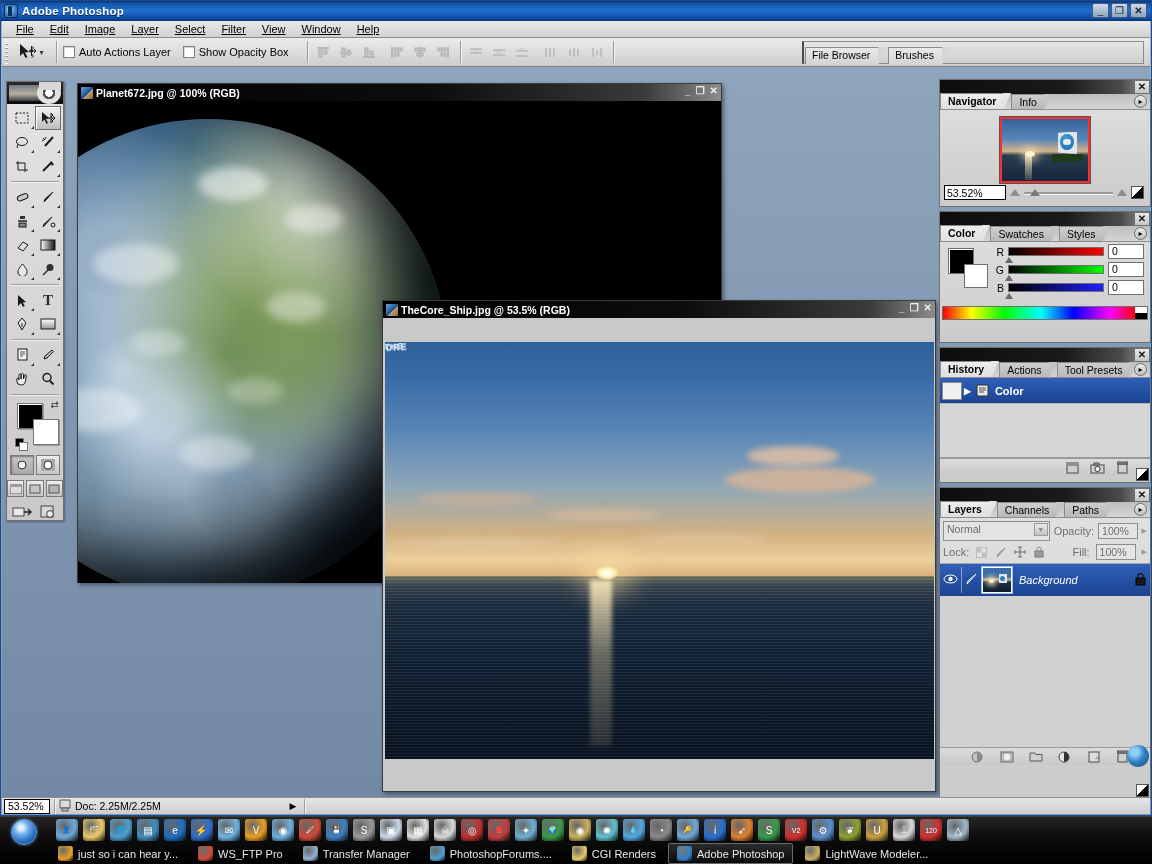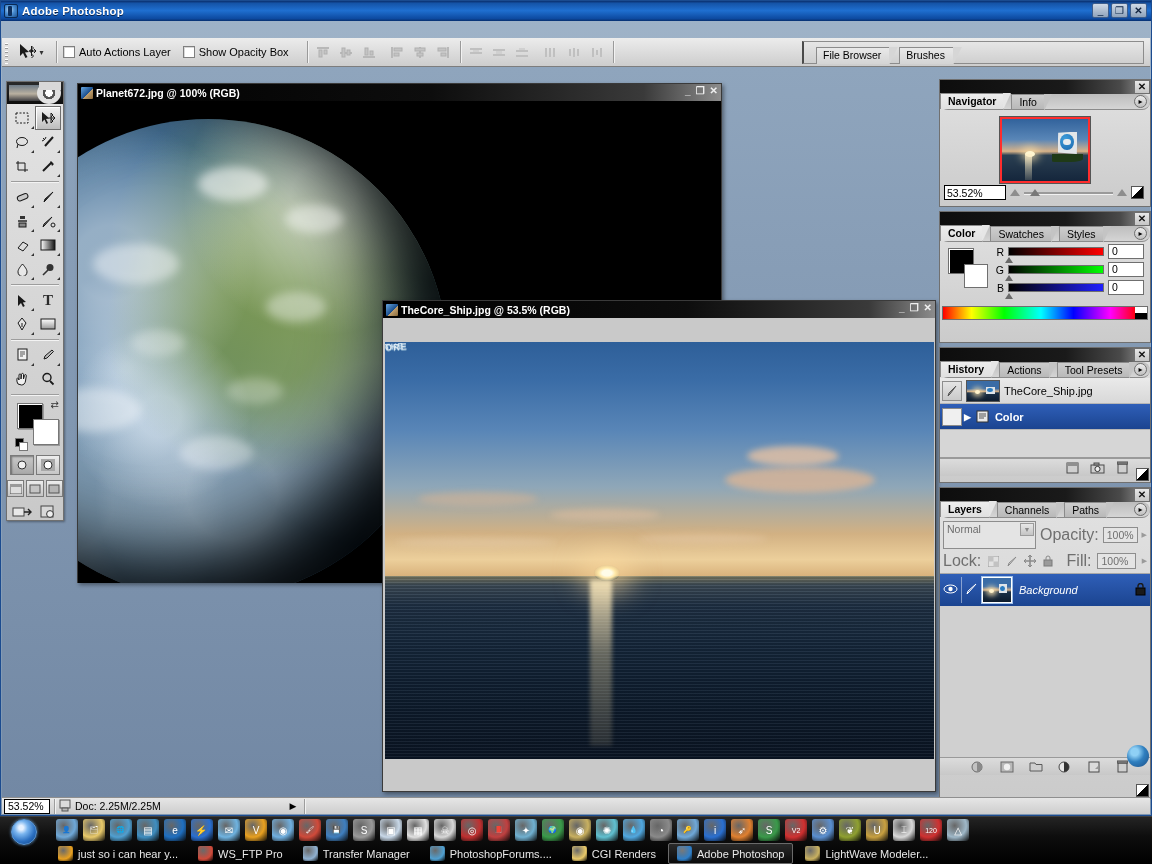--- a/index.html
+++ b/index.html
@@ -63,21 +63,21 @@
   .sep-v{ width:1px;height:22px;background:#9a9a9a;margin:0 6px; box-shadow:1px 0 0 #f2f2f2;}
   .chk{ display:flex; align-items:center; gap:4px; margin-right:12px; }
   .chkbox{ width:12px;height:12px;background:#fff;border:1px solid #7f7f7f; box-shadow:inset 1px 1px 0 #d8d8d8;}
   .align-grp{ display:flex; gap:3px; align-items:center;}
   .align-btn{ width:20px;height:18px; display:flex;align-items:center;justify-content:center;}
   .palette-well{
     position:absolute; right:6px; top:3px; width:342px; height:23px;
     background:linear-gradient(to bottom,#e6e6e6,#cfcfcf);
     border:1px solid #8c8c8c; border-left:2px solid #4a4a4a;
   }
-  .well-tabs{ position:absolute; left:12px; top:5px; display:flex; }
+  .well-tabs{ position:absolute; left:1px; top:5px; display:flex; }
   .well-tab{
     height:17px; padding:1px 8px 0 6px; font-size:10.5px;
     background:linear-gradient(to bottom,#e9e9e9,#d4d4d4);
     border:1px solid #8b8b8b; border-bottom:none;
     border-radius:1px 0 0 0; position:relative; margin-right:-1px;
   }
   .well-tab::after{
     content:""; position:absolute; right:-9px; top:-1px;
     border-top:18px solid #d6d6d6; border-right:9px solid transparent;
   }
@@ -234,21 +234,21 @@
   .pal-bar{
     height:14px; position:relative;
     background:linear-gradient(to right,#0d0d0d 0%,#1a1a1a 60%,#4a4a4a 86%,#9a9a9a 100%);
   }
   .pal-bar .closex{
     position:absolute; right:0; top:0; width:16px;height:14px;
     background:linear-gradient(to bottom,#e8e8e8,#c6c6c6); border:1px solid #6f6f6f;
     color:#111; font-weight:bold; font-size:10px; text-align:center; line-height:12px;
   }
   .pal-tabs{ height:16px; display:flex; align-items:flex-end; position:relative;
-    background:linear-gradient(to bottom,#bdbdbd,#d5d5d5); border-bottom:1px solid #8b8b8b;border-radius:8px;}
+    background:linear-gradient(to bottom,#bdbdbd,#d5d5d5); border-bottom:1px solid #8b8b8b;}
   .pal-tab{
     height:15px; padding:1px 7px 0 7px; font-size:10.5px; position:relative;
     background:linear-gradient(to bottom,#cdcdcd,#b9b9b9);
     border:1px solid #8b8b8b; border-bottom:none; margin-right:-1px;
   }
   .pal-tab.active{ background:linear-gradient(to bottom,#ededed,#e0e0e0); font-weight:bold; height:16px;}
   .pal-tab::after{ content:""; position:absolute; right:-8px; top:-1px;
     border-top:17px solid #c4c4c4; border-right:8px solid transparent;}
   .pal-tab.active::after{ border-top-color:#e6e6e6;}
   .pal-menu{
@@ -287,25 +287,25 @@
   .hist-icon{ width:16px;height:16px; display:flex;align-items:center;justify-content:center;}
   .hist-snap{ width:20px;height:20px; border:1px solid #8d8d8d; background:linear-gradient(to bottom,#e4e4e4,#c9c9c9);
     display:flex;align-items:center;justify-content:center; font-size:11px;}
   .pal-foot{ height:18px; display:flex; align-items:center; justify-content:flex-end; gap:10px;
     padding-right:20px; background:linear-gradient(to bottom,#dcdcdc,#c8c8c8); border-top:1px solid #9a9a9a;}
   .foot-ico{ width:15px;height:14px; display:flex;align-items:center;justify-content:center; font-size:10px; color:#3b3b3b;}
   .resize-grip{ position:absolute; right:1px; bottom:1px; width:13px;height:13px;
     background:linear-gradient(135deg,#fff 0 48%,#000 48% 100%); border:1px solid #555;}
   
   .lay-row1{ display:flex; align-items:center; gap:4px; padding:3px 3px 2px 3px;}
-  .mode-sel{ width:108px;height:28px;background:#e4e4e4; border:1px solid #8d8d8d; font-size:10.5px;
+  .mode-sel{ width:108px;height:20px;background:#e4e4e4; border:1px solid #8d8d8d; font-size:10.5px;
     color:#6c6c6c; padding-left:3px; line-height:14px; position:relative;}
   .mode-sel .arr{ position:absolute; right:1px; top:1px; width:14px;height:13px;
     background:linear-gradient(to bottom,#e8e8e8,#c4c4c4); border:1px solid #9b9b9b; font-size:7px; text-align:center; line-height:11px; color:#8a8a8a;}
-  .lab-dim{ color:#6f6f6f; font-size:16px;}
+  .lab-dim{ color:#6f6f6f; font-size:11px;}
   .numfield{ width:40px;height:16px;background:#e4e4e4;border:1px solid #8d8d8d;color:#6f6f6f;
     font-size:10.5px; text-align:left; padding-left:3px; line-height:14px;}
   .lock-row{ display:flex; align-items:center; gap:6px; padding:1px 3px 3px 3px;}
   .lock-ico{ width:13px;height:13px; display:flex;align-items:center;justify-content:center; font-size:10px; color:#6f6f6f;}
   .layer-item{ height:32px; display:flex; align-items:center; gap:3px; padding:0 3px;
     background:linear-gradient(to bottom,#2f5fb8,#1b4490); color:#fff;}
   .layer-thumb{ width:30px;height:26px; border:1px solid #fff; outline:1px solid #9fc0ea; overflow:hidden; position:relative;}
   .layer-name{ font-style:italic; font-size:11px; flex:1; margin-left:4px;}
   
   .statusbar{
@@ -363,20 +363,31 @@
   <div class="titlebar">
     <div class="ps-ico"></div>
     <div class="t-text">Adobe Photoshop</div>
     <div class="win-btns">
       <div class="win-btn">_</div>
       <div class="win-btn">❐</div>
       <div class="win-btn x">✕</div>
     </div>
   </div>
 
+  <div class="menubar">
+    <div class="menu-item"><u>File</u></div>
+    <div class="menu-item"><u>Edit</u></div>
+    <div class="menu-item"><u>Image</u></div>
+    <div class="menu-item"><u>Layer</u></div>
+    <div class="menu-item"><u>Select</u></div>
+    <div class="menu-item"><u>Filter</u></div>
+    <div class="menu-item"><u>View</u></div>
+    <div class="menu-item"><u>Window</u></div>
+    <div class="menu-item"><u>Help</u></div>
+  </div>
 
   <div class="optbar">
     <div class="grip"></div>
     <div class="tool-preview">
       <svg width="20" height="18" viewBox="0 0 20 18">
         <path d="M2 1 L2 13 L5 10 L7.5 15 L9.5 14 L7 9.5 L11 9 Z" fill="#1a1a1a"></path>
         <path d="M13 6 L13 8 L11 8 M13 6 L15 8 L13 10 L13 8" fill="none" stroke="#1a1a1a" stroke-width="1"></path>
         <path d="M13.5 3 L15.5 5 L13.5 7 M13.5 3 L13.5 13 M11 8 L18 8 M16 6 L18 8 L16 10 M13.5 11 L15.5 13 L13.5 15" fill="none" stroke="#1a1a1a" stroke-width="1"></path>
       </svg>
       <span style="font-size:8px;color:#333;margin-left:1px;">▾</span>
@@ -883,34 +894,20 @@
     <div class="pal-bar">
       <div class="closex">✕</div>
     </div>
     <div class="pal-tabs">
       <div class="pal-tab active"><span>History</span></div>
       <div class="pal-tab" style="margin-left:8px"><span>Actions</span></div>
       <div class="pal-tab" style="margin-left:8px"><span>Tool Presets</span></div>
       <div class="pal-menu">▸</div>
     </div>
     <div style="position:relative; height:80px; background:#d6d6d6; border-bottom:1px solid #9a9a9a;">
-      <div class="hist-row">
-        <span class="hist-snap">
-          <svg width="13" height="12">
-              <path d="M10 1 L4 9 L2 11 L3 8 Z" fill="#9a9a9a" stroke="#555"></path>
-            </svg>
-        </span>
-        <span class="hist-thumb">
-          <i style="position:absolute;inset:0;background:linear-gradient(to bottom,#3a6ca6 0 38%,#d6b289 52%,#1b3148 60%,#0e1c2e 100%);"></i>
-          <i style="position:absolute;left:24%;top:46%;width:5px;height:4px;border-radius:50%;background:#fff3cc;box-shadow:0 0 5px 3px rgba(255,228,170,.7);"></i>
-          <i style="position:absolute;left:58%;top:30%;width:30%;height:36%;background:#dfe4e8;"></i>
-          <i style="position:absolute;left:62%;top:36%;width:18%;height:22%;border-radius:50%;background:#2a7cc0;"></i>
-        </span>
-        <span>TheCore_Ship.jpg</span>
-      </div>
       <div class="hist-row sel">
         <span style="width:20px;height:18px;background:#f0f0f0;border:1px solid #8a8a8a;"></span>
         <span style="color:#fff;font-size:9px;margin-left:-2px;">▶</span>
         <span class="hist-icon">
           <svg width="13" height="13">
               <rect x="1" y="1" width="11" height="11" fill="#e8e8e8" stroke="#333"></rect>
               <path d="M3 4h7 M3 6h7 M3 8h5" stroke="#555"></path>
             </svg>
         </span>
         <span>Color</span>

